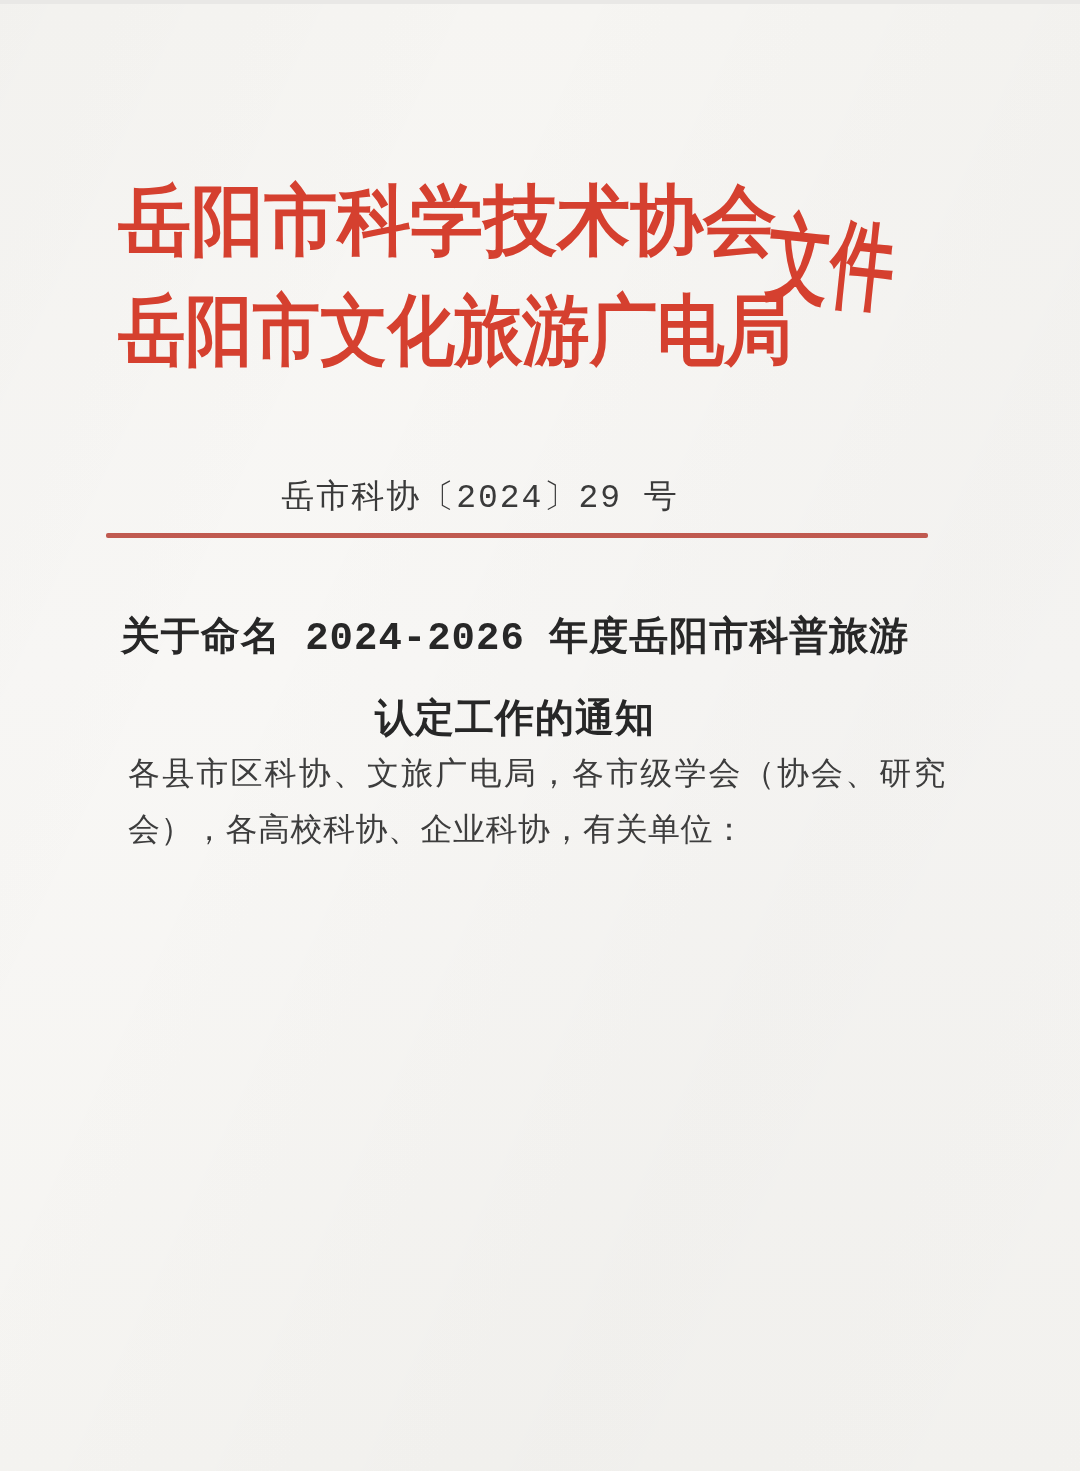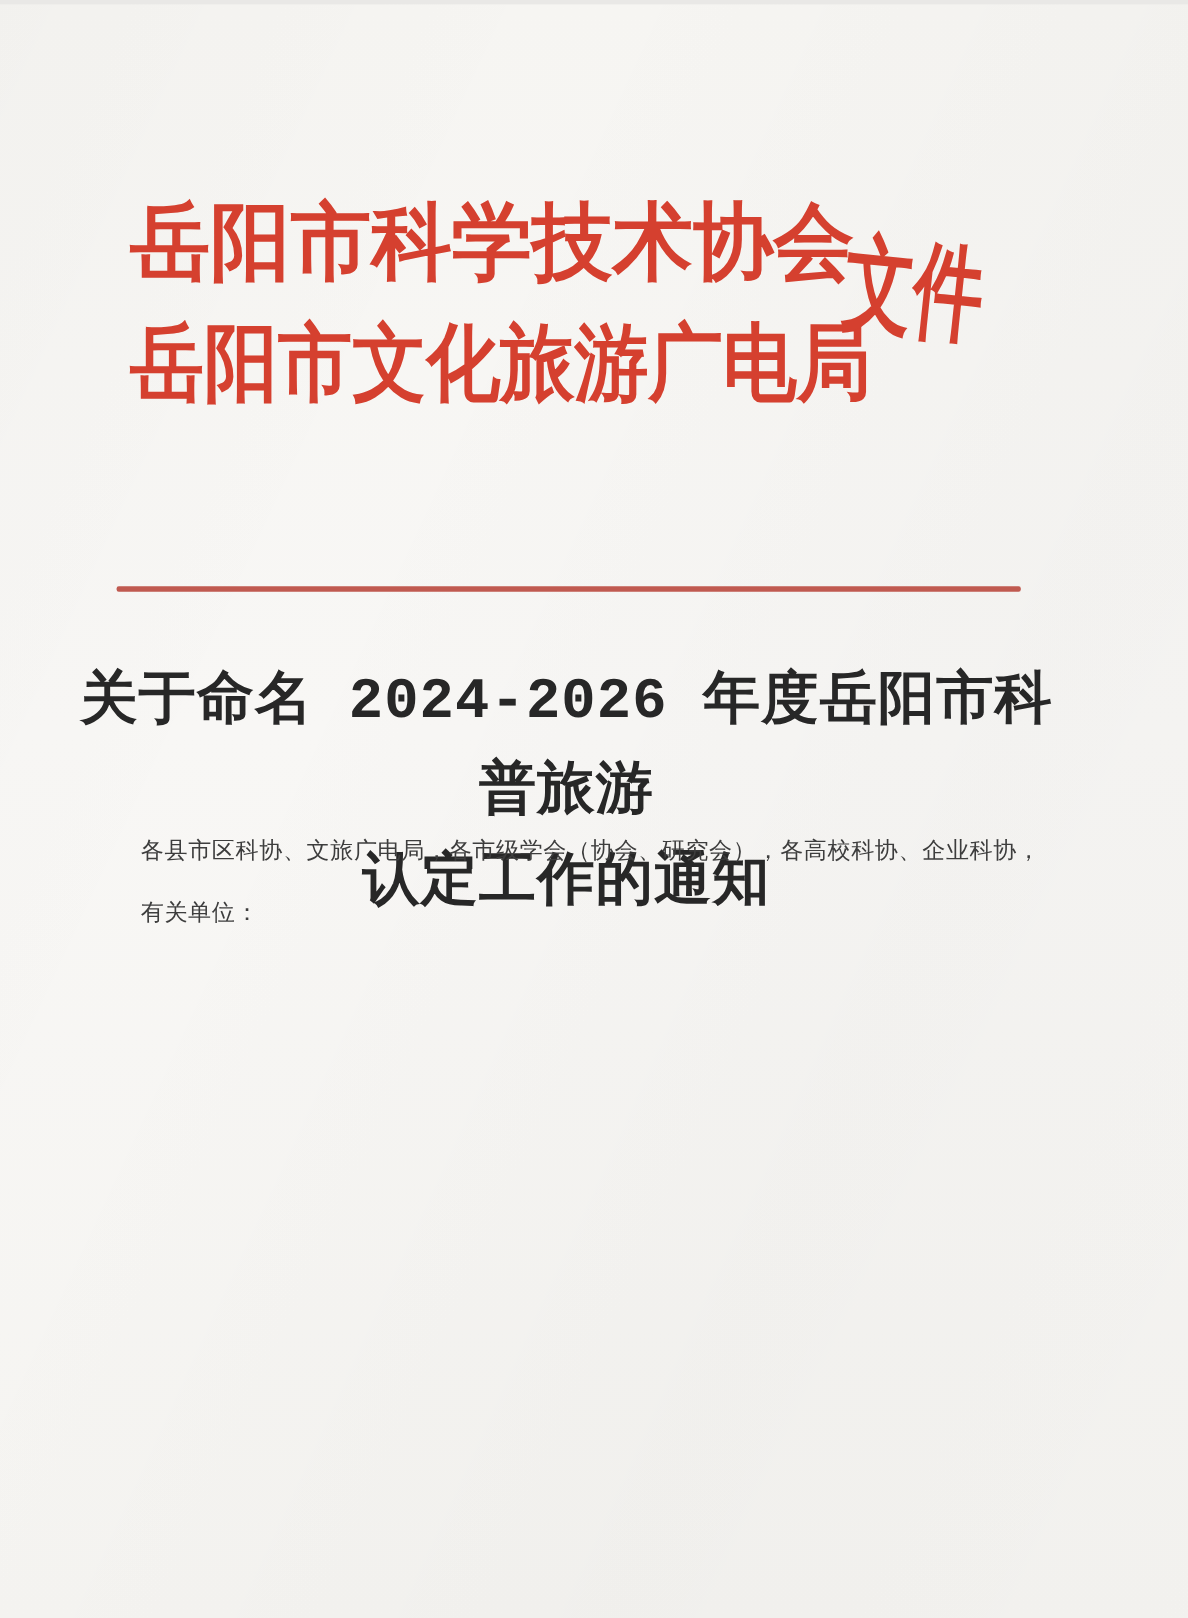--- a/index.html
+++ b/index.html
@@ -72,52 +72,53 @@
     background: var(--divider-red);
     border-radius: 2px;
   }
   
   .doc-title {
     position: absolute;
     top: 594px;
     left: 60px;
     width: 910px;
     text-align: center;
-    font-size: 52px;
+    font-size: 39px;
     font-weight: 700;
     color: var(--title-ink);
     line-height: 82px;
     letter-spacing: 1px;
   }
   
   .doc-body {
     position: absolute;
     top: 744px;
     left: 128px;
     width: 818px;
-    font-size: 21px;
+    font-size: 32px;
     color: var(--body-ink);
     line-height: 55.5px;
     text-align: justify;
     letter-spacing: 0.5px;
   }
   .doc-body p.indent { text-indent: 2em; }
 </style>
 </head>
 <body>
 
 <div class="page">
 
   <div class="letterhead">
     <div class="org-line l1">岳阳市科学技术协会</div>
     <div class="org-line l2">岳阳市文化旅游广电局</div>
   </div>
 
   <div class="doc-type">文件</div>
 
+  <div class="doc-number">岳市科协〔2024〕29 号</div>
 
   <div class="red-divider"></div>
 
   <h1 class="doc-title">
     <span>关于命名 2024-2026 年度岳阳市科普旅游</span><br>
     <span>认定工作的通知</span>
   </h1>
 
   <div class="doc-body">
     <p class="salutation">各县市区科协、文旅广电局，各市级学会（协会、研究会），各高校科协、企业科协，有关单位：</p>

